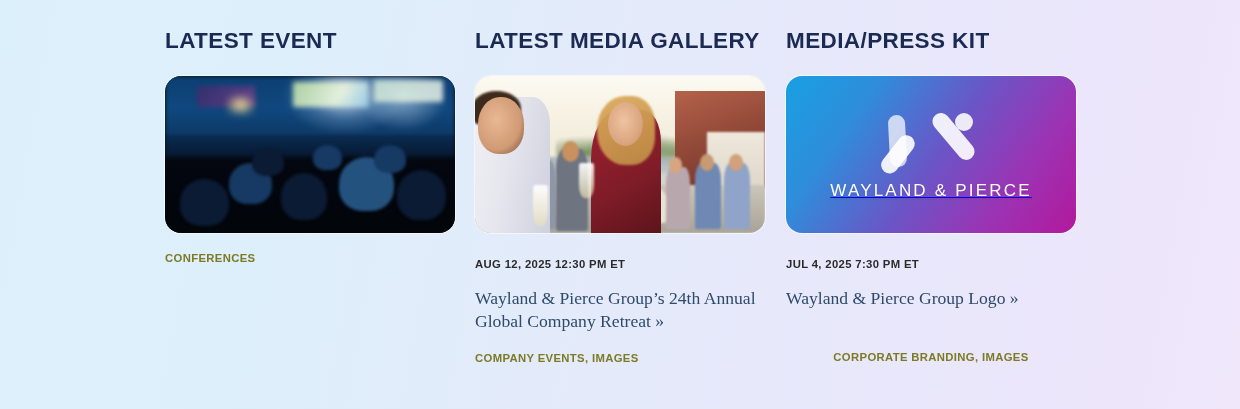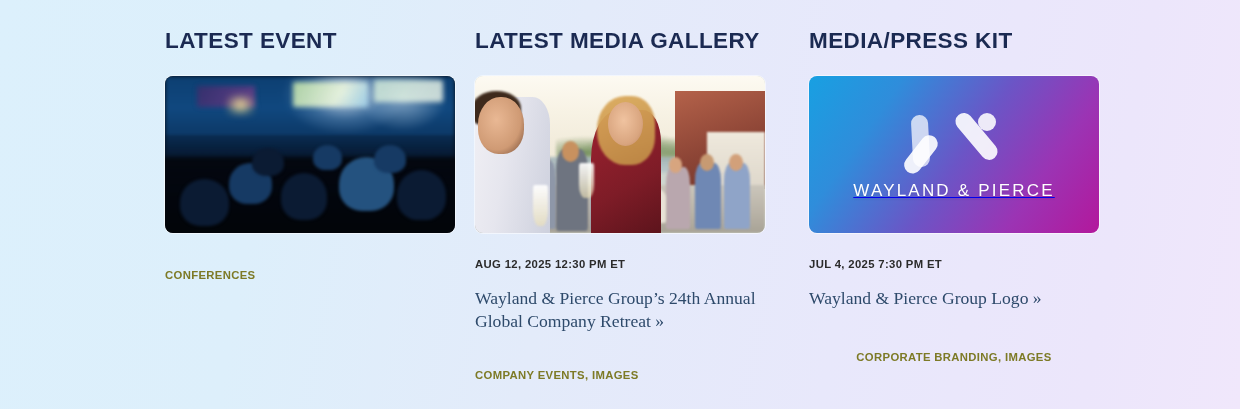--- a/index.html
+++ b/index.html
@@ -7,36 +7,36 @@
   html, body { width:1240px; height:409px; }
   body {
     font-family:"Liberation Sans", sans-serif;
     background:linear-gradient(100deg,#dcf0fc 0%, #ddeffb 22%, #e3ebfa 45%, #e8e8fb 68%, #ece6fb 88%, #f0e7fb 100%);
     overflow:hidden;
   }
   .board { position:relative; width:1240px; height:354px; }
   .col { position:absolute; top:30px; }
   .col-1 { left:165px; width:290px; }
   .col-2 { left:475px; width:290px; }
-  .col-3 { left:786px; width:290px;margin-left:23px; }
+  .col-3 { left:786px; width:290px; }
 
   .sec-title {
     font-size:22.5px;
     font-weight:bold;
     letter-spacing:0.4px;
     color:#1b2a52;
     line-height:1;
     white-space:nowrap;
   }
 
   .thumb {
     margin-top:23px;
     width:290px;
     height:157px;
-    border-radius:8px;
+    border-radius:16px;
     overflow:hidden;
     position:relative;
     display:block;
     box-shadow:0 0 0 1px rgba(255,255,255,.55);
   }
 
   
   .photo-conf { background:#05080f; }
   .photo-conf .stage {
     position:absolute; left:0; top:0; width:100%; height:52%;
@@ -183,21 +183,21 @@
     font-size:11.3px; font-weight:bold; letter-spacing:.35px;
     color:#2b2b2b; white-space:nowrap;
   }
   .headline {
     display:block; margin-top:17px;
     font-family:"Liberation Serif", serif;
     font-size:17.6px; line-height:1.32; color:#2e4a6b;
     text-decoration:none;
   }
   .tags {
-    margin-top:36px;
+    margin-top:19px;
     font-size:11.3px; font-weight:bold; letter-spacing:.35px;
     color:#7d7a26; white-space:nowrap;
   }
   .col-3 .tags { margin-top:41px;text-align:center; }
 </style>
 </head>
 <body>
 
 <div class="board">
 

